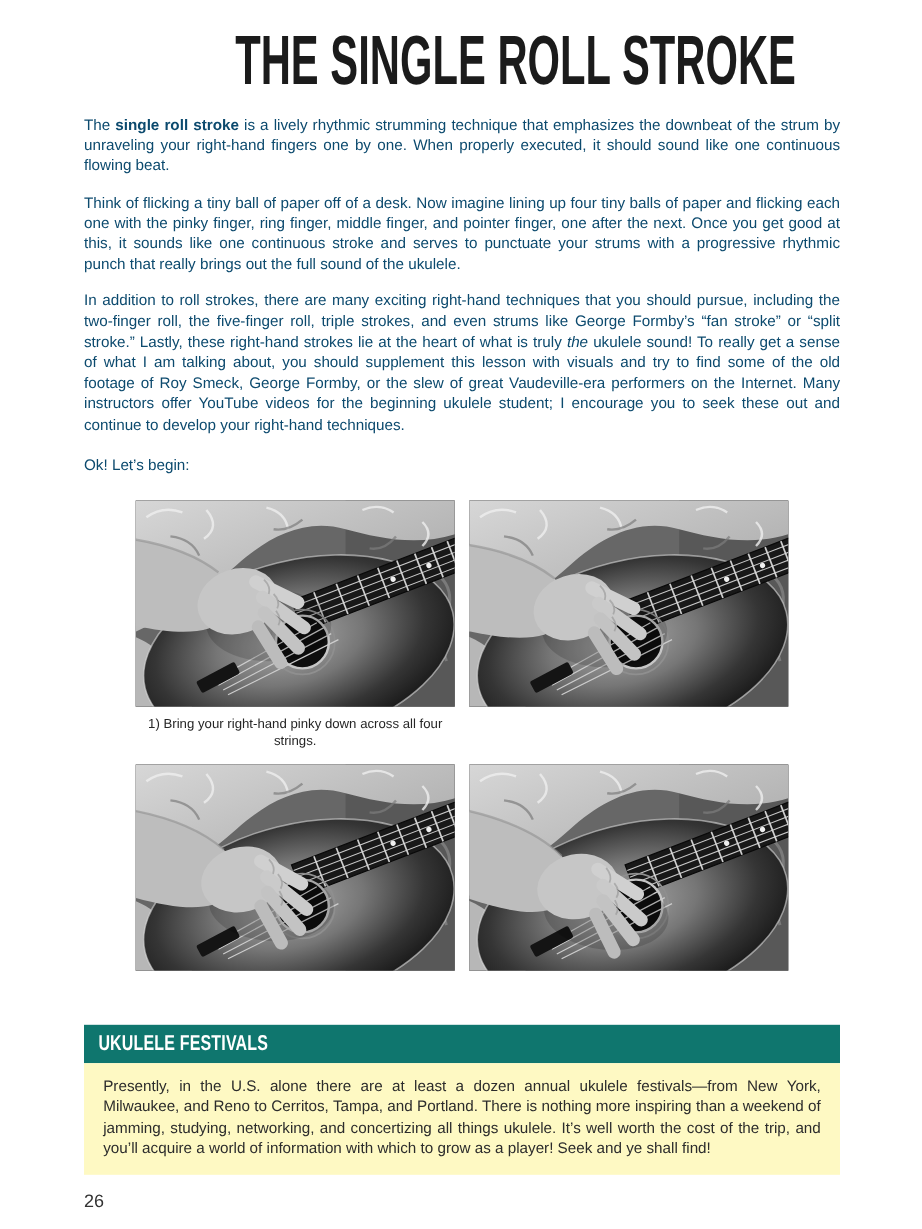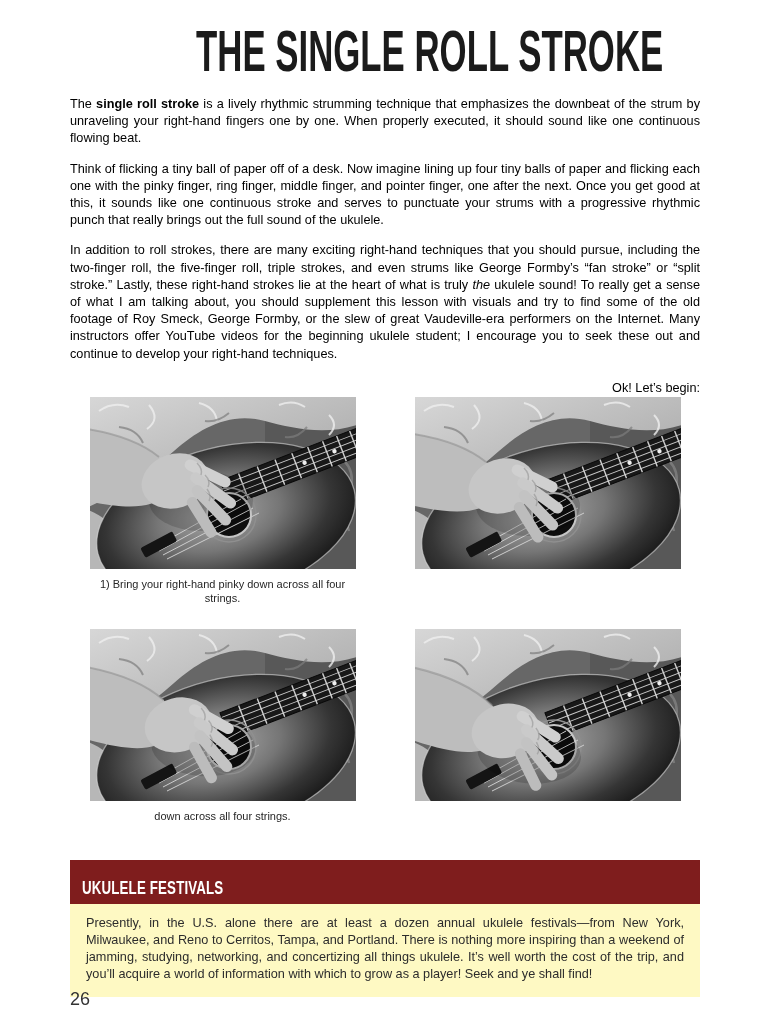--- a/index.html
+++ b/index.html
@@ -25,52 +25,54 @@
     color: #1b1b1b;
     transform: scaleX(0.60);
     transform-origin: 50% 50%;
     letter-spacing: 0;
   }
   .body-text {
     margin: 0 0 13px 0;
     font-size: 12.7px;
     line-height: 17.2px;
     text-align: justify;
-    color: #000000;
+    color: #0c4a6e;
   }
   .lets-begin {
     margin: 17px 0 0 0;
-    text-align: right;
+    text-align: left;
   }
   .photo-grid {
     display: grid;
     grid-template-columns: 266px 266px;
     column-gap: 59px;
     row-gap: 24px;
     justify-content: center;
+    margin-top: 20px;
+    gap: 12px;
   }
   figure { margin: 0; }
   .photo {
     width: 266px;
     height: 172px;
     overflow: hidden;
     background: #6b6b6b;
   }
   .photo svg { display: block; width: 100%; height: 100%; }
   .caption {
     margin-top: 9px;
     text-align: center;
     font-size: 11px;
     line-height: 13.5px;
     color: #262626;
   }
   .festival-box { margin-top: 36px; }
   .festival-header {
-    background: #7f1d1d;
-    padding: 18px 12px 6px 12px;
+    background: #0f766e;
+    padding: 5px 12px 6px 12px;
   }
   .festival-heading {
     display: inline-block;
     color: #ffffff;
     font-weight: bold;
     font-size: 18px;
     line-height: 20px;
     transform: scaleX(0.74);
     transform-origin: left center;
     white-space: nowrap;
@@ -81,21 +83,21 @@
     padding: 11px 16px 13px 16px;
     font-size: 12.7px;
     line-height: 17.3px;
     text-align: justify;
     color: #2c2c2c;
   }
   .page-number {
     position: absolute;
     left: 62px;
     bottom: 14px;
-    font-size: 18px;
+    font-size: 15px;
     color: #333333;
   }
   .svg-defs { position: absolute; width: 0; height: 0; overflow: hidden; }
 </style>
 </head>
 <body>
 
 <svg class="svg-defs" aria-hidden="true">
   <defs>
     <radialGradient id="bodyGrad" cx="48%" cy="44%" r="62%">
@@ -227,21 +229,20 @@
     </figure>
 
     <figure>
       <div class="photo">
         <svg viewBox="0 0 288 172" preserveAspectRatio="xMidYMid slice">
           <use href="#uke-base"></use>
           <use href="#uke-hand" transform="translate(3,10) rotate(3 60 90)"></use>
         </svg>
       </div>
       <figcaption class="caption">
-        <div>down across all four strings.</div>
       </figcaption>
     </figure>
 
     <figure>
       <div class="photo">
         <svg viewBox="0 0 288 172" preserveAspectRatio="xMidYMid slice">
           <use href="#uke-base"></use>
           <use href="#uke-hand" transform="translate(5,14) rotate(6 60 90)"></use>
         </svg>
       </div>

